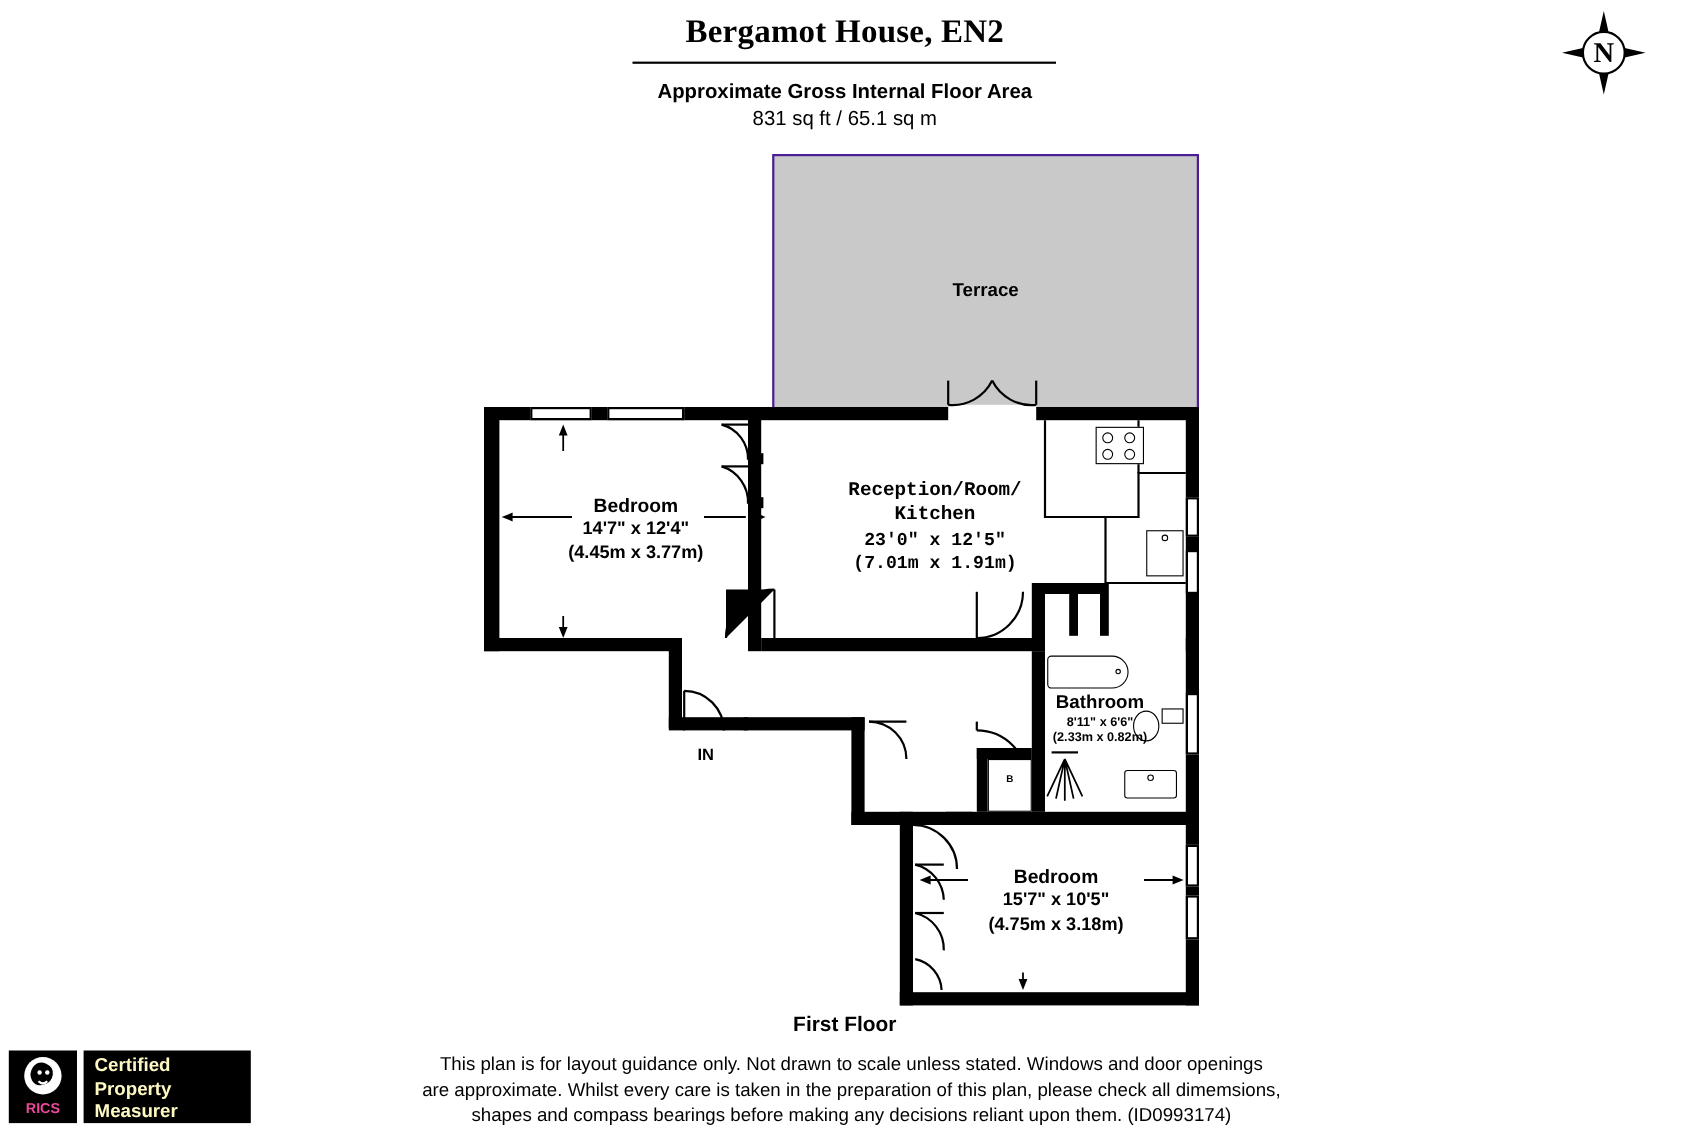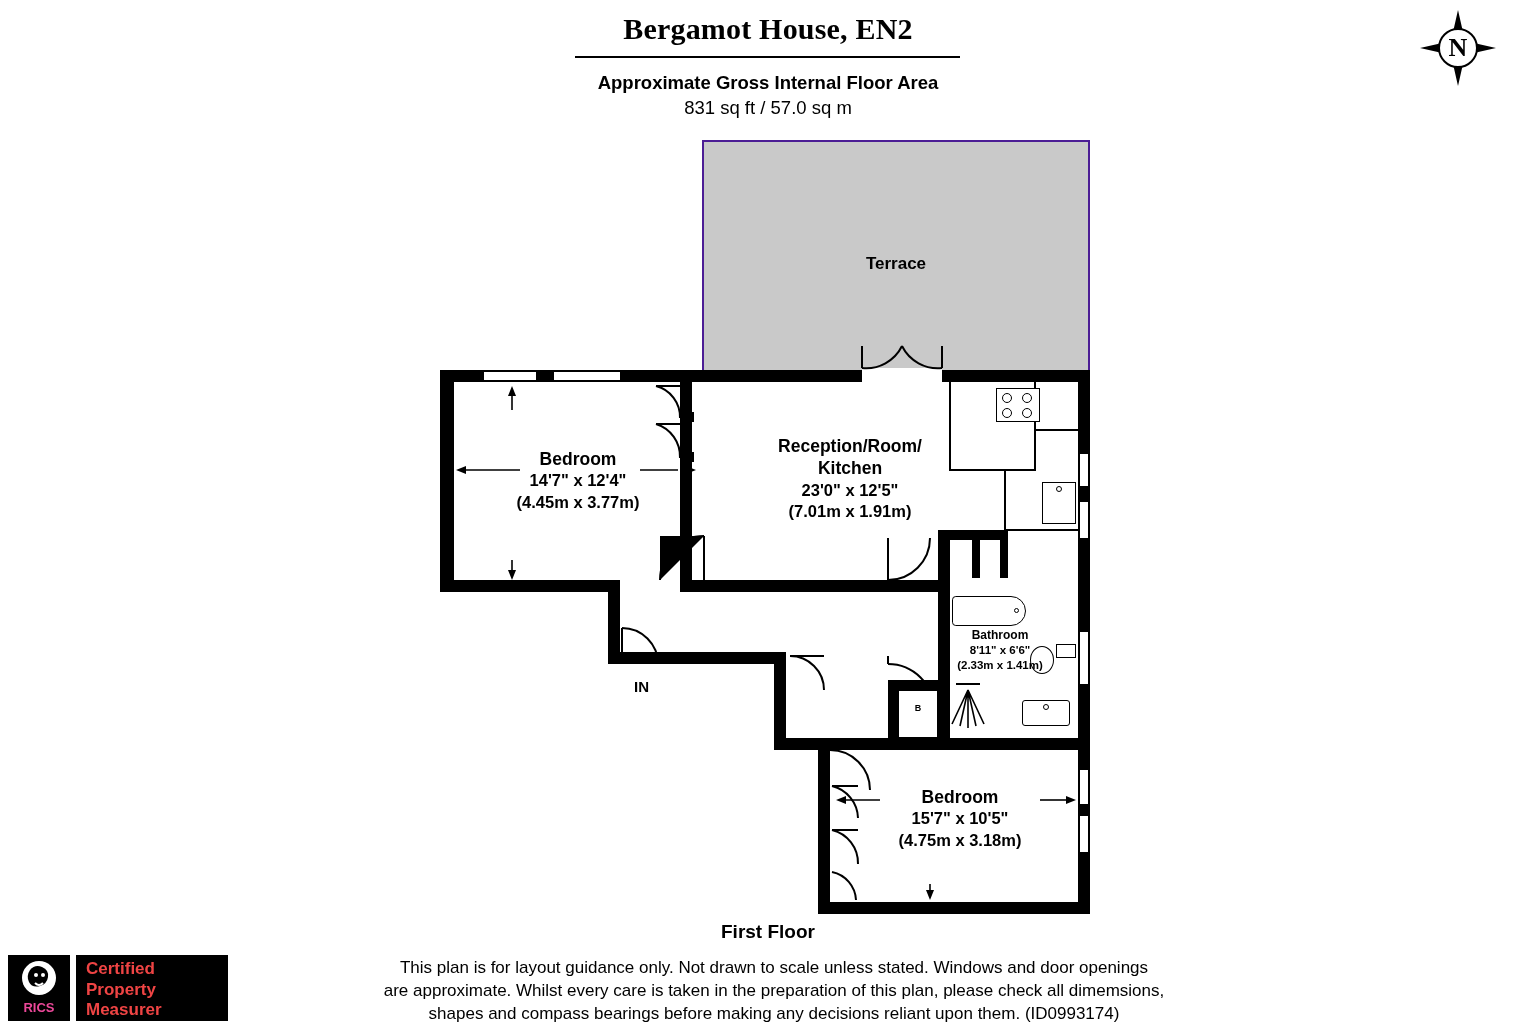--- a/index.html
+++ b/index.html
@@ -76,21 +76,21 @@
   .white-gap { position: absolute; background: #fff; }
 
   .room-label {
     position: absolute;
     text-align: center;
     line-height: 1.28;
   }
   .room-label .nm { font-weight: bold; font-size: 17.5px; }
   .room-label .dim { font-weight: bold; font-size: 16.5px; }
 
-  .room-label.small .nm { font-size: 12px; }
+  .room-label.small .nm { font-size: 17px; }
   .room-label.small .dim { font-size: 11.5px; }
 
   .in-label {
     position: absolute;
     font-size: 15px;
     font-weight: bold;
   }
 
   .floor-label {
     position: absolute;
@@ -118,40 +118,40 @@
   }
   .rics-logo .rtext {
     color: #ec4899; font-size: 13px; font-weight: bold; padding-bottom: 6px;
     font-family: "Liberation Sans", sans-serif;
   }
   .rics-lion {
     position: absolute; left: 8px; top: 3px; width: 46px; height: 44px;
   }
   .cpm {
     position: absolute; left: 68px; top: 0; width: 152px; height: 66px;
-    background: #000; color: #ef4444;
+    background: #000; color: #fef9c3;
     font-size: 17px; font-weight: bold; line-height: 1.22;
     padding: 4px 0 0 10px;
   }
 
   .fixture { position: absolute; border: 1.6px solid #000; background: #fff; }
   .fixture.round { border-radius: 50%; }
   .hob-dot { position: absolute; border: 1.4px solid #000; border-radius: 50%; background: #fff; }
   .tiny-text {
     position: absolute; font-size: 9px; font-weight: bold;
     display: flex; align-items: center; justify-content: center;
   }
 </style>
 </head>
 <body>
 
 <div class="title">Bergamot House, EN2</div>
 <div class="title-rule"></div>
 <div class="subtitle">Approximate Gross Internal Floor Area</div>
-<div class="area">831 sq ft / 57.0 sq m</div>
+<div class="area">831 sq ft / 65.1 sq m</div>
 
 <div class="compass">
   <svg width="80" height="80" viewBox="0 0 80 80">
     <polygon points="40,2 47,33 78,40 47,47 40,78 33,47 2,40 33,33" fill="#000"></polygon>
     <circle cx="40" cy="40" r="19" fill="#fff" stroke="#000" stroke-width="2"></circle>
   </svg>
   <div class="letter">N</div>
 </div>
 
 <div class="plan">
@@ -298,31 +298,31 @@
 
   <div class="fixture" style="left:898px; top:690px; width:40px; height:48px;"></div>
   <div class="tiny-text" style="left:898px; top:700px; width:40px; height:16px;">B</div>
 
   <div class="room-label" style="left:478px; top:448px; width:200px;">
     <div class="nm">Bedroom</div>
     <div class="dim">14'7" x 12'4"</div>
     <div class="dim">(4.45m x 3.77m)</div>
   </div>
 
-  <div class="room-label" style="left:740px; top:435px; width:220px;">
+  <div class="room-label" style="left:740px; top:435px; width:220px;font-family:Liberation Mono, monospace;">
     <div class="nm">Reception/Room/</div>
     <div class="nm">Kitchen</div>
     <div class="dim">23'0" x 12'5"</div>
     <div class="dim">(7.01m x 1.91m)</div>
   </div>
 
   <div class="room-label small" style="left:930px; top:628px; width:140px;">
     <div class="nm">Bathroom</div>
     <div class="dim">8'11" x 6'6"</div>
-    <div class="dim">(2.33m x 1.41m)</div>
+    <div class="dim">(2.33m x 0.82m)</div>
   </div>
 
   <div class="room-label" style="left:860px; top:786px; width:200px;">
     <div class="nm">Bedroom</div>
     <div class="dim">15'7" x 10'5"</div>
     <div class="dim">(4.75m x 3.18m)</div>
   </div>
 
   <div class="in-label" style="left:634px; top:678px;">IN</div>
 

